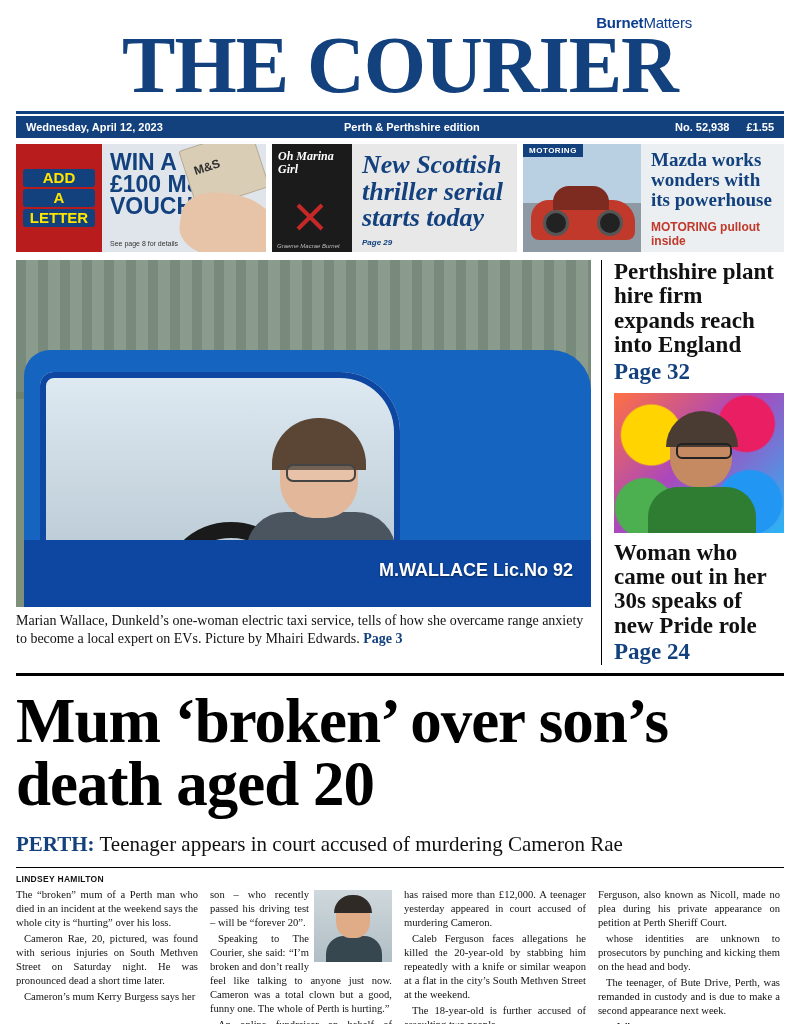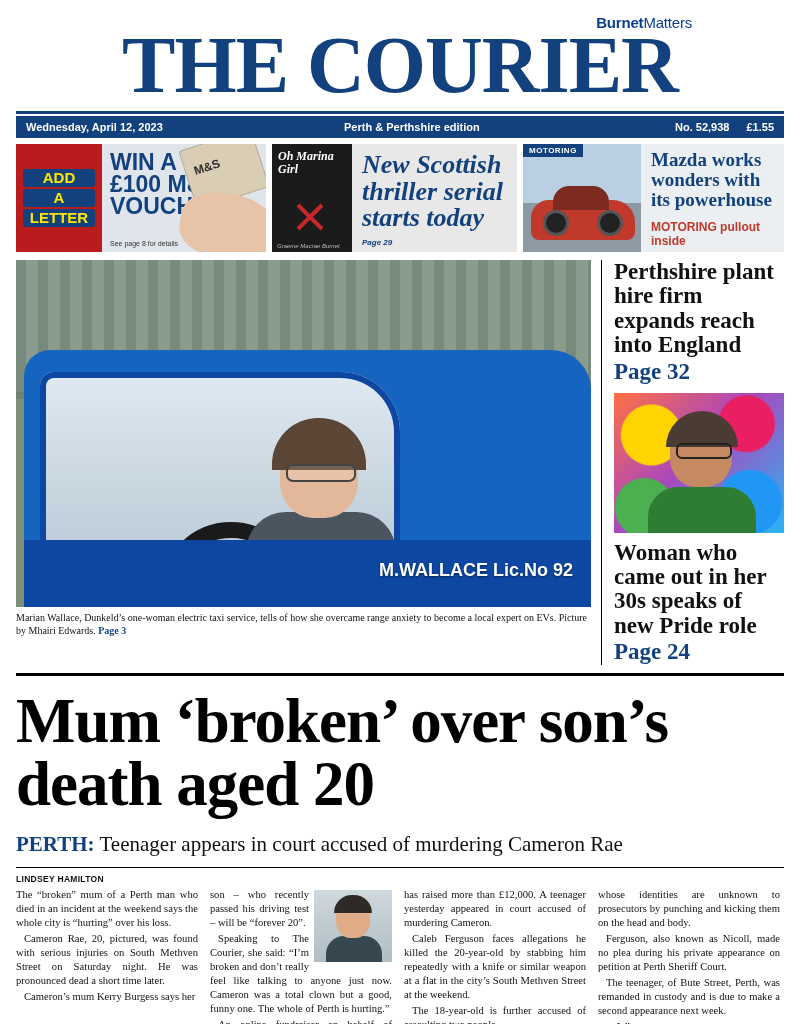--- a/index.html
+++ b/index.html
@@ -182,21 +182,21 @@
   .steer{
     position:absolute;left:120px;top:150px;width:110px;height:110px;border-radius:50%;
     border:16px solid #1a1a1a;
   }
   .licence{
     position:absolute;right:18px;bottom:26px;color:#fff;font-weight:bold;
     font-family:"Liberation Sans",sans-serif;font-size:18px;
     text-shadow:0 1px 2px rgba(0,0,0,.5);
   }
   .caption{
-    font-family:"Liberation Serif",serif;font-size:10px;line-height:1.25;
+    font-family:"Liberation Serif",serif;font-size:14px;line-height:1.25;
     margin-top:5px;color:#111;
   }
   .caption .pg{color:#12417e;font-weight:bold;}
 
   .mid-right{flex:1;padding-left:4px;border-left:1px solid #000;}
   .side-head{
     font-family:"Liberation Serif",serif;font-weight:bold;font-size:23px;line-height:1.06;
     color:#111;padding-left:8px;
   }
   .side-page{
@@ -385,20 +385,20 @@
       <p>son – who recently passed his driving test – will be “forever 20”.</p>
       <p>Speaking to The Courier, she said: “I’m broken and don’t really feel like talking to anyone just now. Cameron was a total clown but a good, funny one. The whole of Perth is hurting.”</p>
       <p>An online fundraiser on behalf of Cameron’s family</p>
     </div>
     <div class="col">
       <p>has raised more than £12,000. A teenager yesterday appeared in court accused of murdering Cameron.</p>
       <p>Caleb Ferguson faces allegations he killed the 20-year-old by stabbing him repeatedly with a knife or similar weapon at a flat in the city’s South Methven Street at the weekend.</p>
       <p>The 18-year-old is further accused of assaulting two people</p>
     </div>
     <div class="col">
+      <p>Ferguson, also known as Nicoll, made no plea during his private appearance on petition at Perth Sheriff Court.</p>
       <p>whose identities are unknown to prosecutors by punching and kicking them on the head and body.</p>
-      <p>Ferguson, also known as Nicoll, made no plea during his private appearance on petition at Perth Sheriff Court.</p>
-      <p>The teenager, of Bute Street, Perth, was remanded in custody and is due to make a second appearance next week.</p>
+      <p>The teenager, of Bute Drive, Perth, was remanded in custody and is due to make a second appearance next week.</p>
       <div class="seefull">See full story on page 7</div>
     </div>
   </div>
 
 </div>
 
 </body></html>

